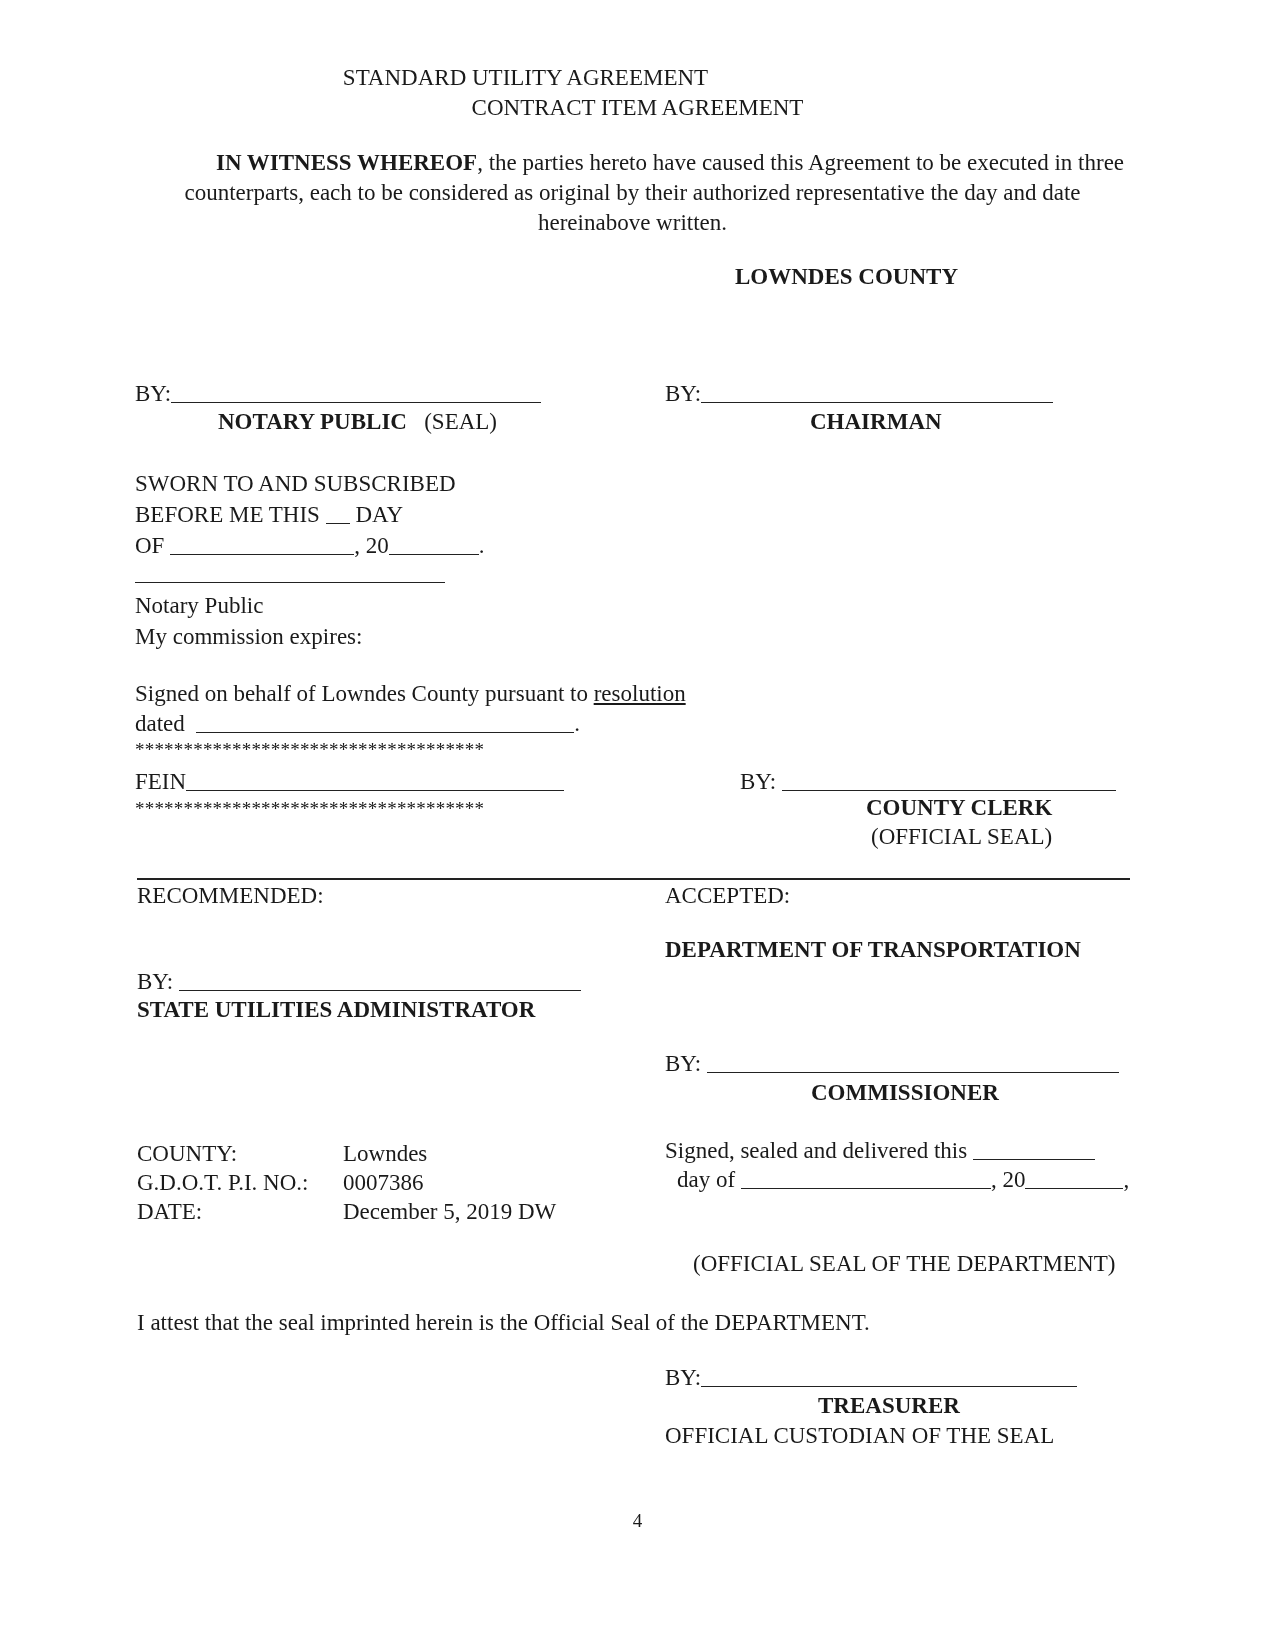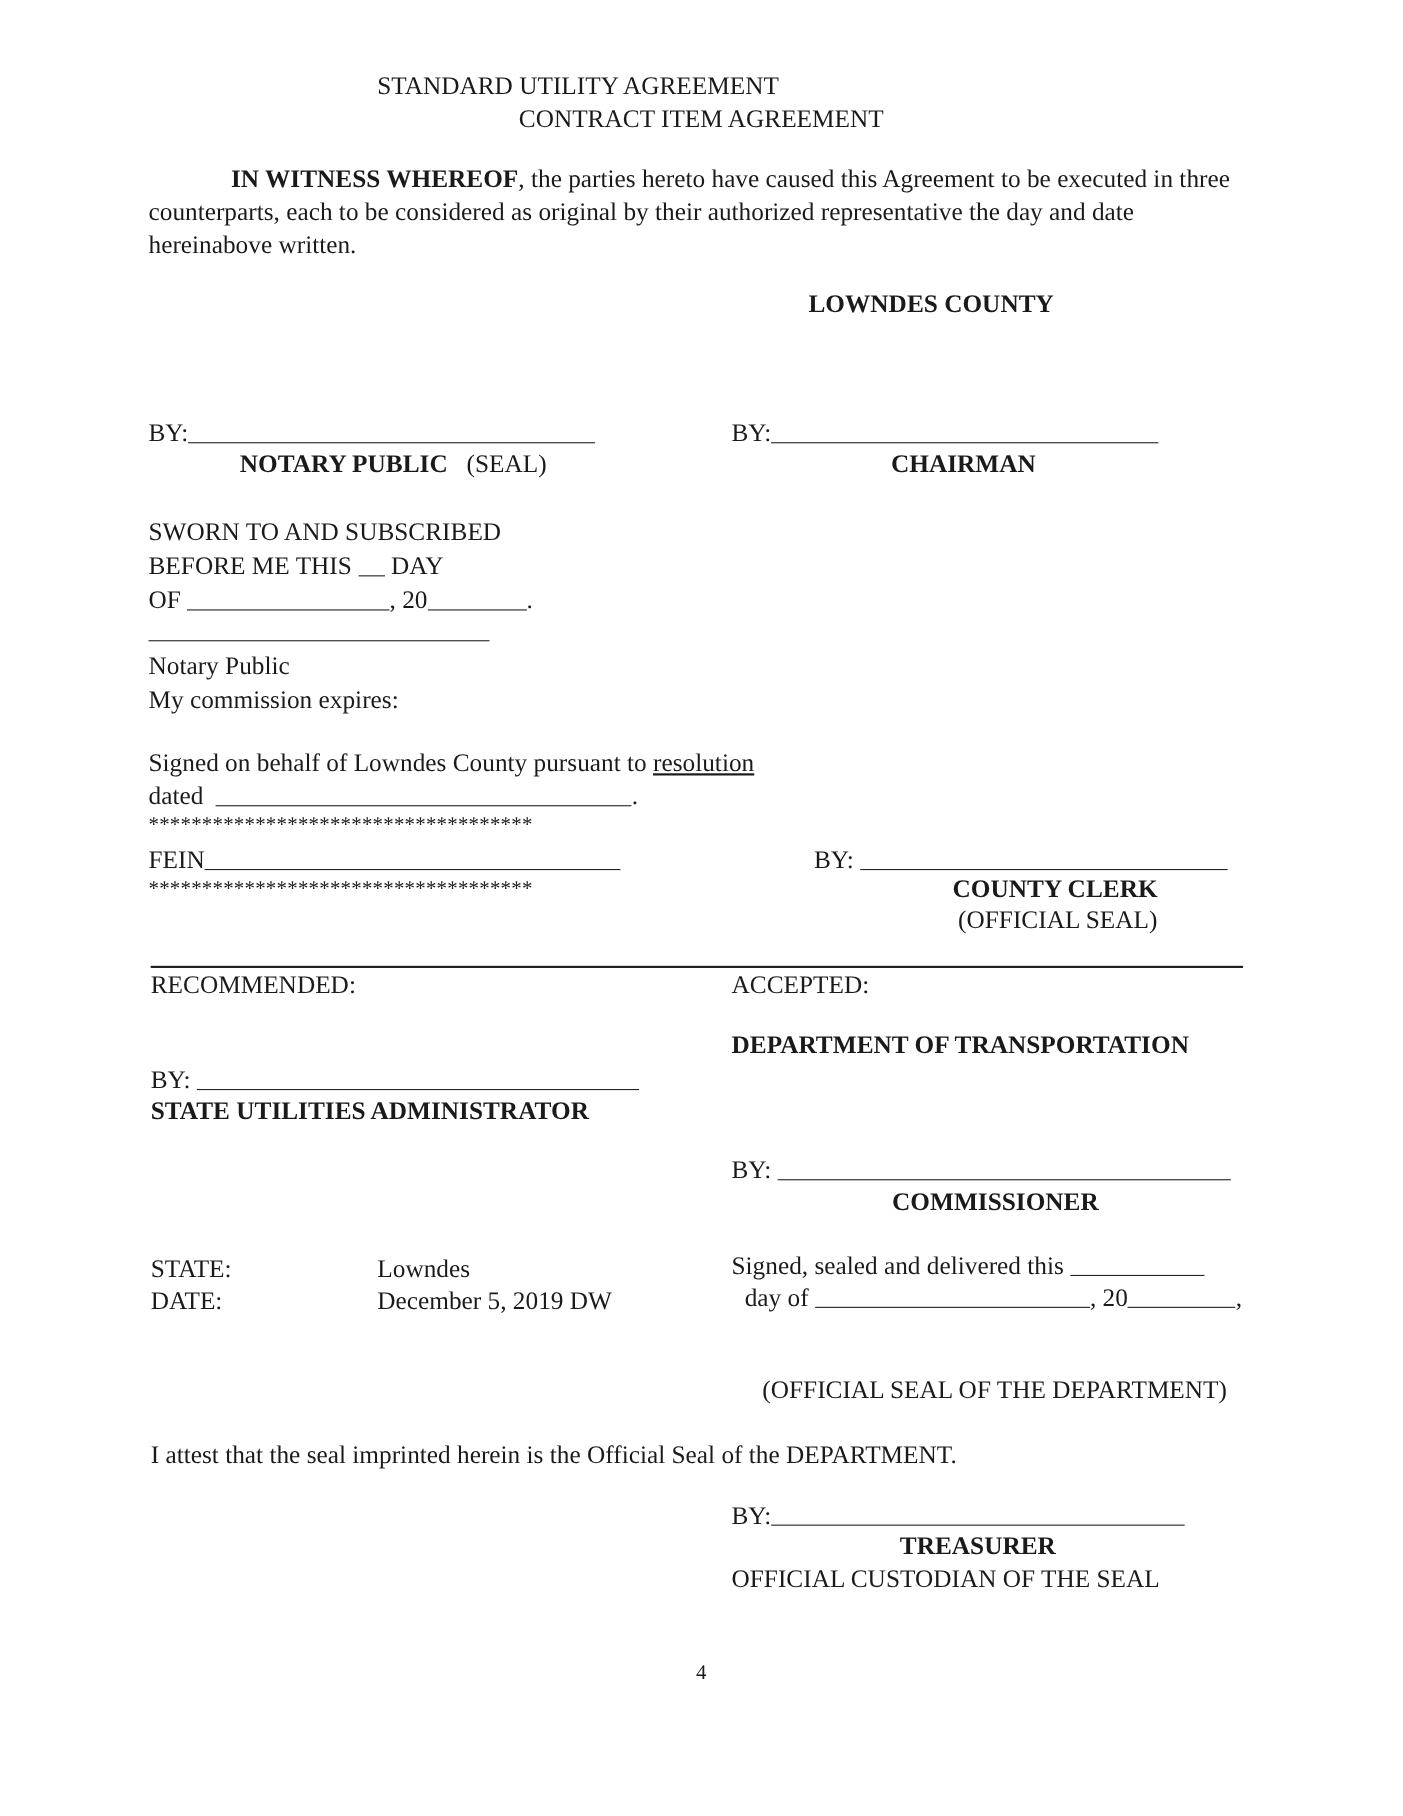--- a/index.html
+++ b/index.html
@@ -8,21 +8,21 @@
     .abs { position: absolute; white-space: nowrap; line-height: 1; }
     .t { font-size: 23px; }
     .bold { font-weight: bold; }
     .center { text-align: center; }
     .blank { display: inline-block; border-bottom: 1.6px solid #222; height: 18px; vertical-align: baseline; margin-bottom: -2px; }
     .u { text-decoration: underline; }
     .hr { position: absolute; height: 0; border-top: 2px solid #222; }
     .stars { font-size: 19px; letter-spacing: 0.2px; }
     .row { display: flex; }
     .lbl { width: 206px; display: inline-block; }
-    .paragraph { position: absolute; left: 135px; top: 148px; width: 995px; font-size: 23px; line-height: 30px; }
+    .paragraph { position: absolute; left: 135px; top: 148px; width: 995px; font-size: 23px; line-height: 30px; text-align: center; }
     .indent { display: inline-block; width: 75px; }
   </style>
 </head>
 <body>
 
 <div class="abs t center" style="left:0; width:1051px; top:66px;">STANDARD UTILITY AGREEMENT</div>
 <div class="abs t center" style="left:0; width:1275px; top:96px;">CONTRACT ITEM AGREEMENT</div>
 
 <div class="paragraph"><span class="indent"></span><span class="bold">IN WITNESS WHEREOF</span><span>, the parties hereto have caused this Agreement to be executed in three counterparts, each to be considered as original by their authorized representative the day and date hereinabove written.</span></div>
 
@@ -81,22 +81,26 @@
 </div>
 <div class="abs t bold" style="left:137px; top:998px;">STATE UTILITIES ADMINISTRATOR</div>
 
 <div class="abs t" style="left:665px; top:1052px;">
   <span>BY:</span>&nbsp;<span class="blank" style="width:412px;"></span>
 </div>
 <div class="abs t bold" style="left:811px; top:1081px;">COMMISSIONER</div>
 
 <div class="abs t" style="left:137px; top:1139px; line-height:29px;">
   <div class="row">
-      <span class="lbl">STATE:</span>
+      <span class="lbl">COUNTY:</span>
       <span>Lowndes</span>
+    </div>
+  <div class="row">
+      <span class="lbl">G.D.O.T. P.I. NO.:</span>
+      <span>0007386</span>
     </div>
   <div class="row">
       <span class="lbl">DATE:</span>
       <span>December 5, 2019 DW</span>
     </div>
 </div>
 
 <div class="abs t" style="left:665px; top:1139px;">
   <span>Signed, sealed and delivered this</span>&nbsp;<span class="blank" style="width:122px;"></span>
 </div>

